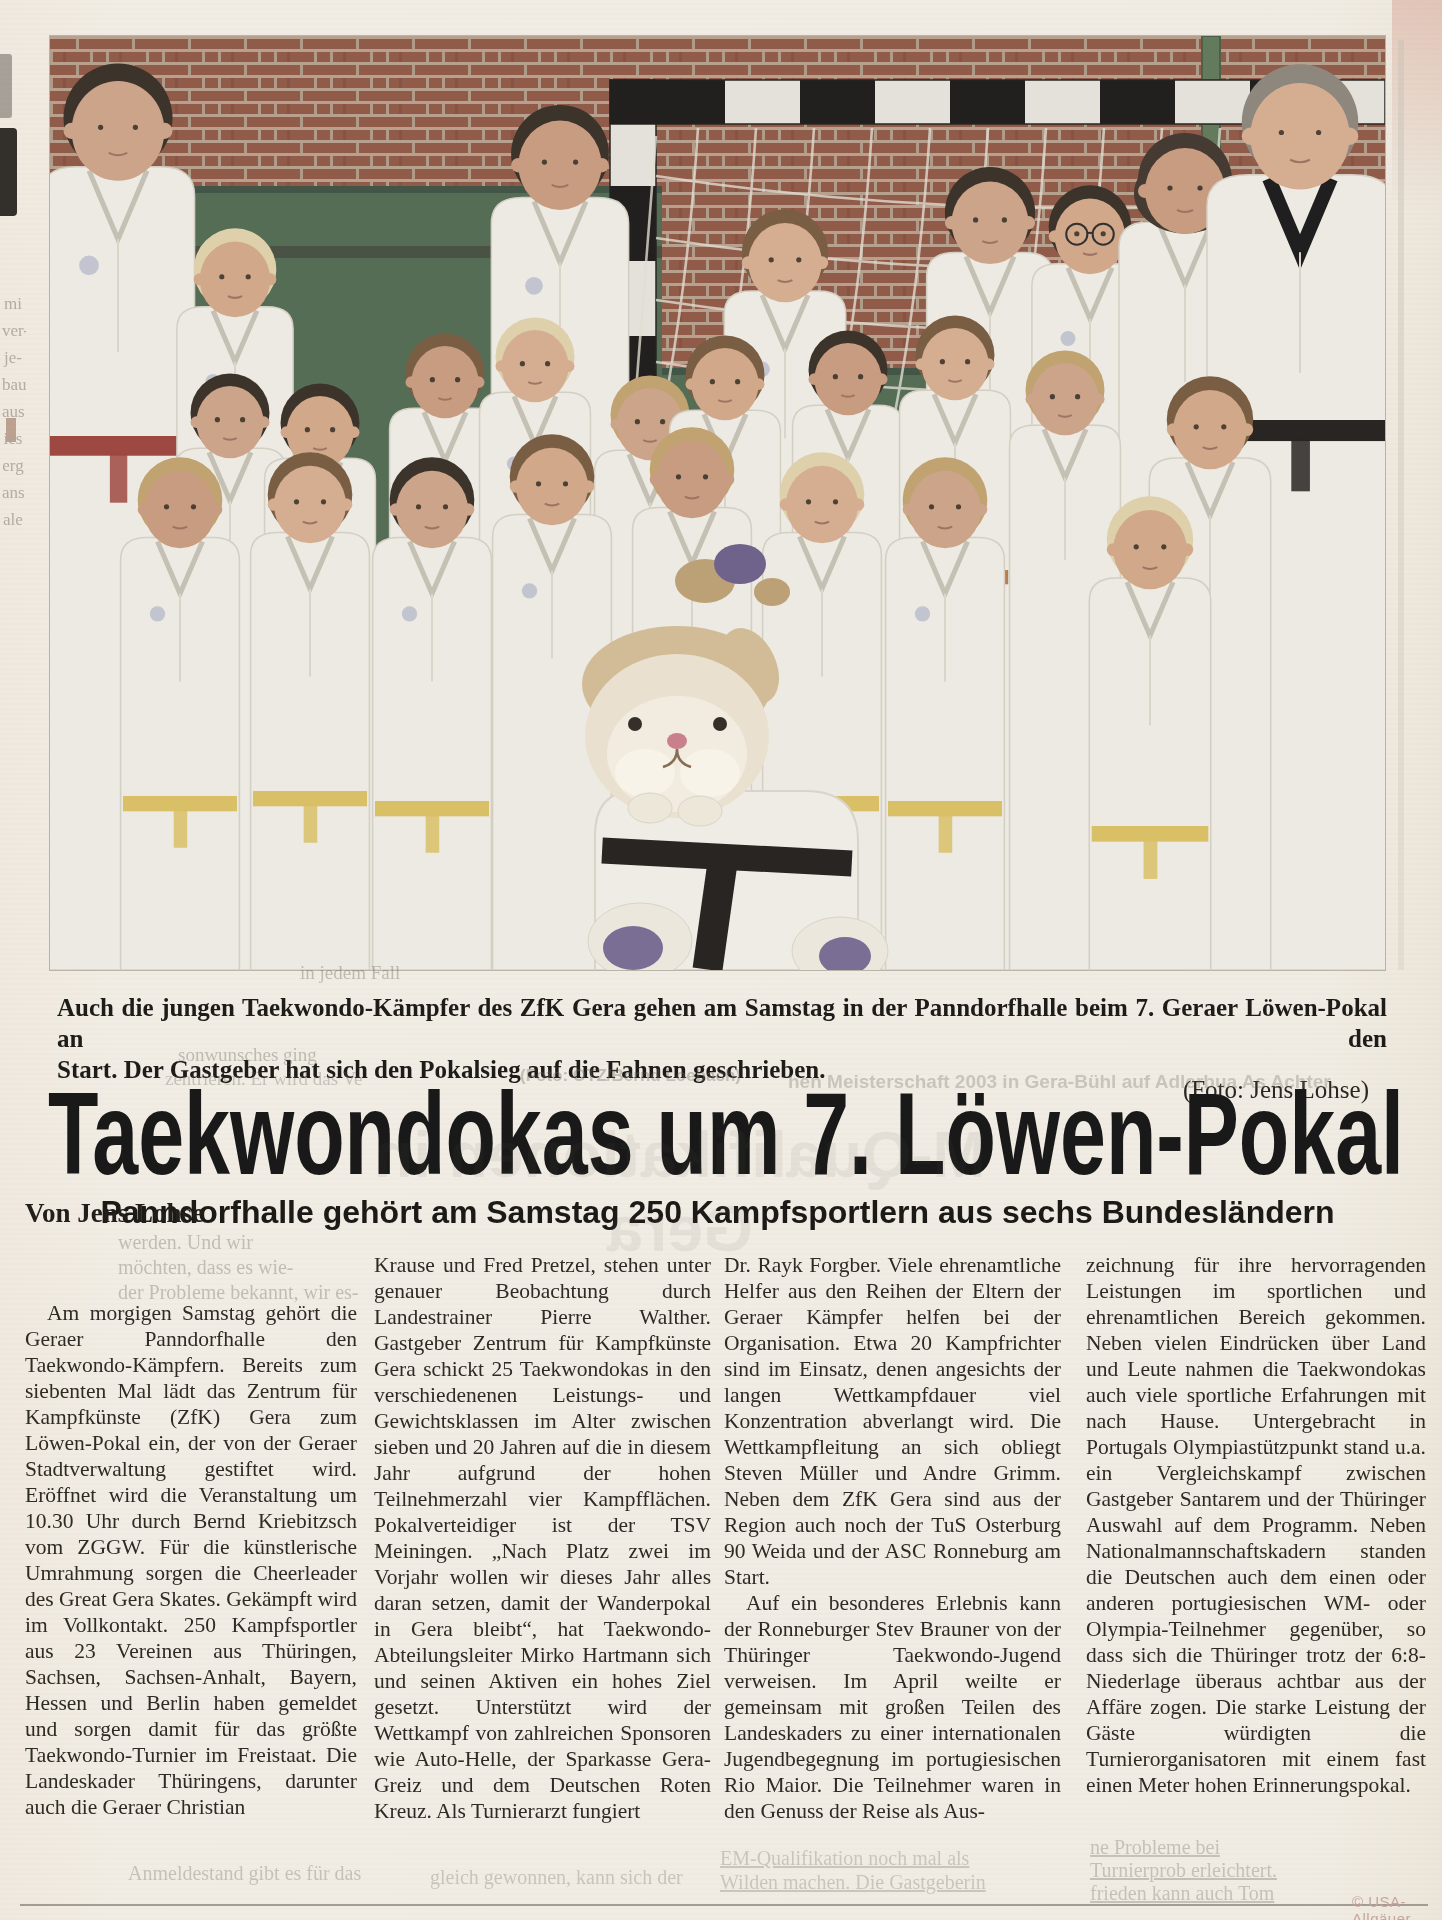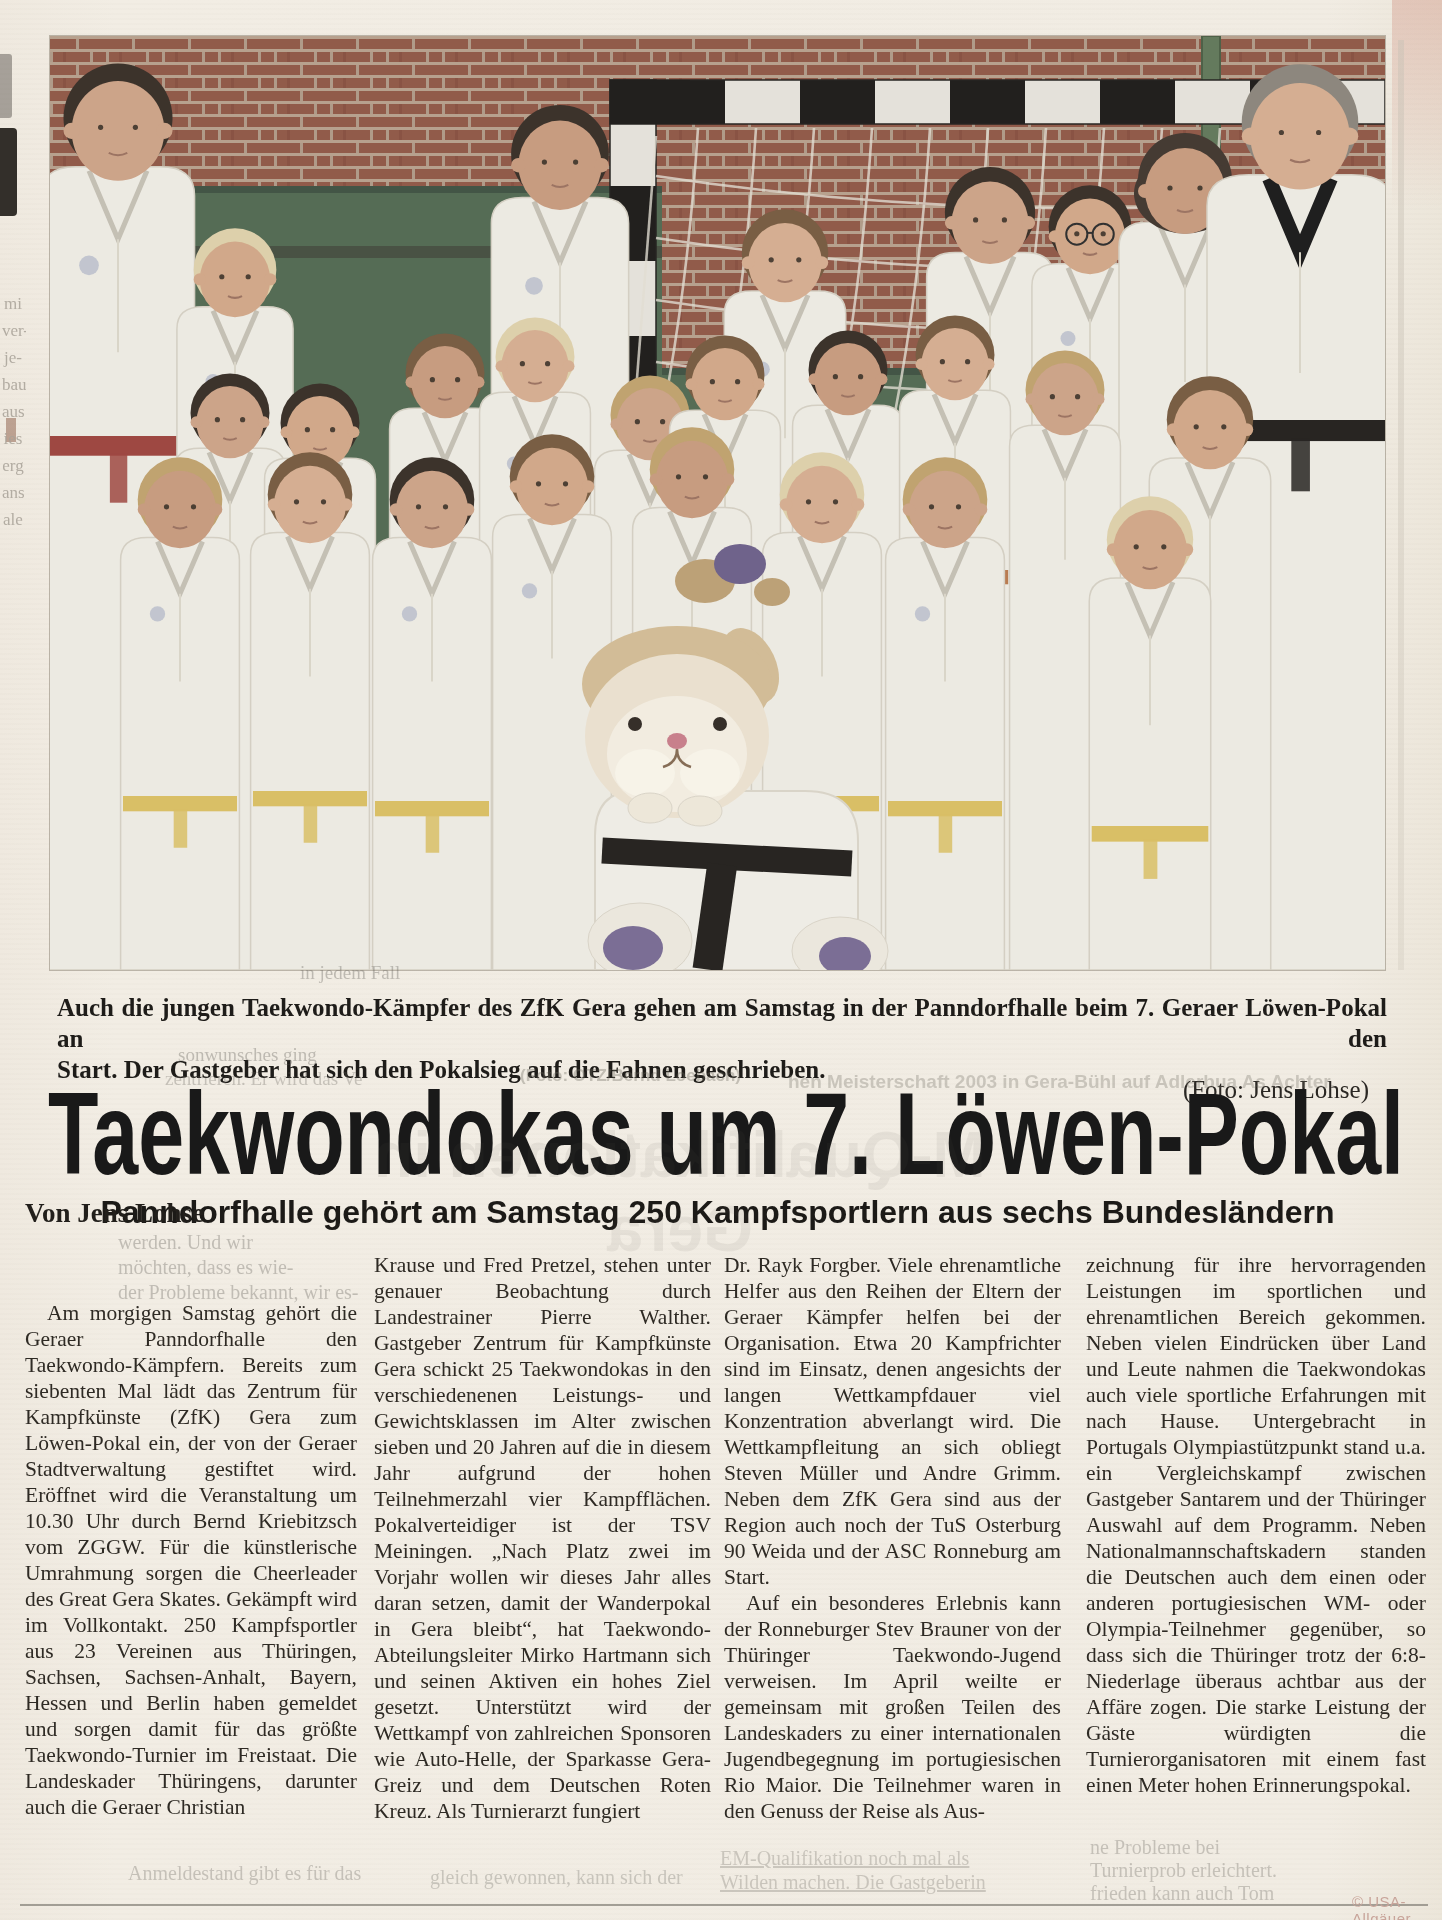--- a/index.html
+++ b/index.html
@@ -62,21 +62,21 @@
   .g-gap3{left:165px;top:1068px;font-size:19px;color:rgba(95,92,85,.3);}
   .g-credit-rev{left:520px;top:1066px;font-family:"Liberation Sans",sans-serif;font-weight:bold;font-size:17px;color:rgba(110,105,95,.35);}
   .g-meister{left:788px;top:1071px;font-family:"Liberation Sans",sans-serif;font-weight:bold;font-size:19px;color:rgba(110,105,95,.3);}
   .g-byline{left:118px;top:1230px;width:250px;font-size:20px;line-height:25px;white-space:pre-line;color:rgba(95,92,85,.33);}
   .g-mirror{left:320px;top:1118px;width:720px;text-align:center;
     font-family:"Liberation Sans",sans-serif;font-weight:bold;font-size:64px;
     transform:scaleX(-1);color:#5a564e;opacity:.08;}
   .g-b1{left:128px;top:1862px;font-size:20px;color:rgba(95,92,85,.3);}
   .g-b2{left:430px;top:1866px;font-size:20px;color:rgba(95,92,85,.28);}
   .g-b3{left:720px;top:1846px;font-size:20px;line-height:24px;white-space:pre-line;color:rgba(95,92,85,.27);text-decoration:underline;}
-  .g-b4{left:1090px;top:1836px;font-size:20px;line-height:23px;white-space:pre-line;color:rgba(95,92,85,.3);}
+  .g-b4{left:1090px;top:1836px;font-size:20px;line-height:23px;white-space:pre-line;color:rgba(95,92,85,.3);text-decoration:underline;}
 </style>
 </head>
 <body>
 
 <div class="page">
 
   <div class="edge-strip">
     <div class="edge-bar1"></div>
     <div class="edge-bar2"></div>
     <div class="edge-mark"></div>

